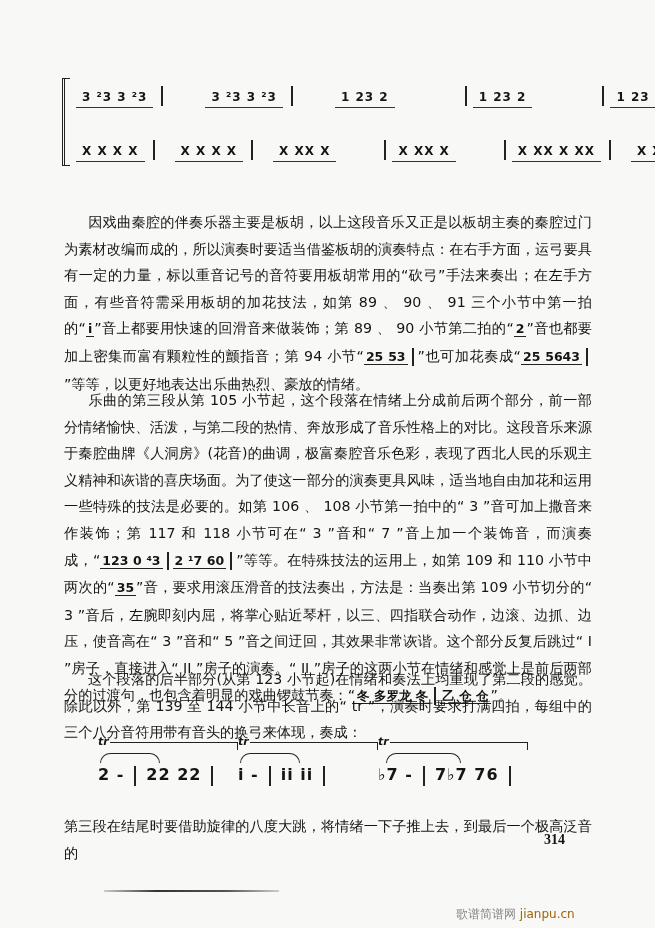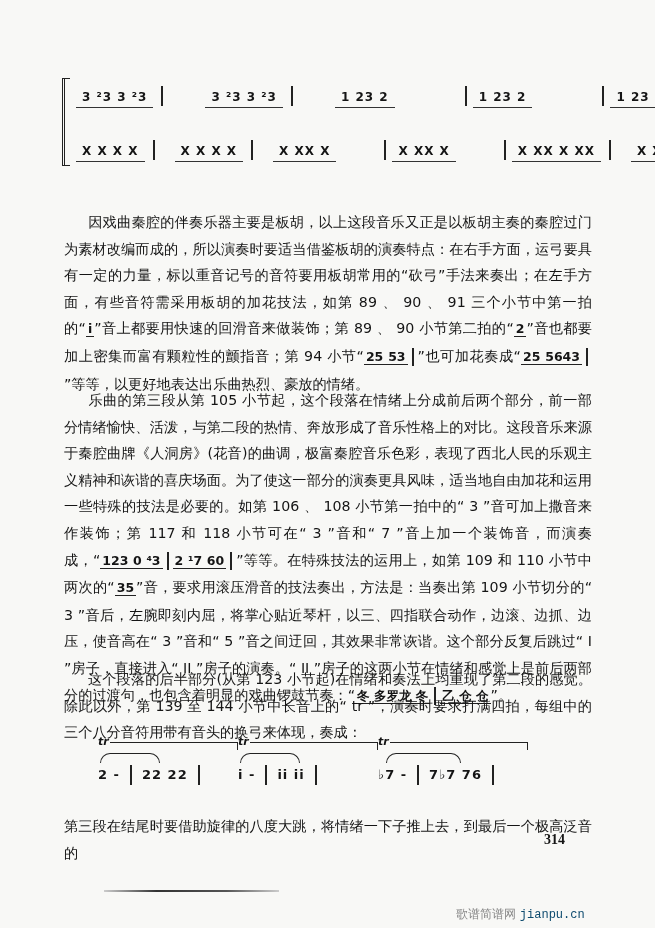--- a/index.html
+++ b/index.html
@@ -28,30 +28,30 @@
 
     
     .trill { position: absolute; left: 98px; top: 735px; width: 430px; height: 55px;
              font-family: "DejaVu Sans", sans-serif; }
     .trill-group { position: absolute; top: 0; height: 55px; }
     .tr-label { position: absolute; top: 0; left: 0; font-style: italic; font-weight: bold; font-size: 11px; }
     .tr-line { position: absolute; top: 7px; left: 12px; right: 0; border-top: 1.5px solid #222;
                border-right: 1.5px solid #222; height: 8px; }
     .slur { position: absolute; top: 18px; left: 2px; width: 60px; height: 10px;
             border: 1.3px solid #222; border-bottom: none; border-radius: 30px 30px 0 0; }
-    .tr-notes { position: absolute; top: 30px; left: 0; font-weight: bold; font-size: 13px; white-space: nowrap; letter-spacing: 1px; }
+    .tr-notes { position: absolute; top: 30px; left: 0; font-weight: bold; font-size: 16px; white-space: nowrap; letter-spacing: 1px; }
     .tr-notes .b { display: inline-block; width: 2px; height: 20px; background: #222; vertical-align: middle; margin: 0 10px; }
 
     .page-number { position: absolute; left: 544px; top: 832px; font-size: 14px; font-weight: bold;
                    font-family: "Liberation Serif", serif; }
     .scan-rule { position: absolute; left: 104px; top: 890px; width: 175px; height: 2px;
                  background: linear-gradient(90deg, #ccc, #333 30%, #555 70%, #ccc); }
     .watermark { position: absolute; left: 456px; top: 906px; font-size: 12px; color: #888;
                  font-family: "DejaVu Sans", sans-serif; }
-    .watermark .latin { color: #0c4a6e; font-family: Liberation Mono, monospace; }
+    .watermark .latin { color: #a16207; }
   </style>
 </head>
 <body>
 
 <div class="score1">
   <div class="brace"></div>
 
   <div class="staffline top">
     <div class="bar">
       <span class="seg">3 ²3  3 ²3</span>

